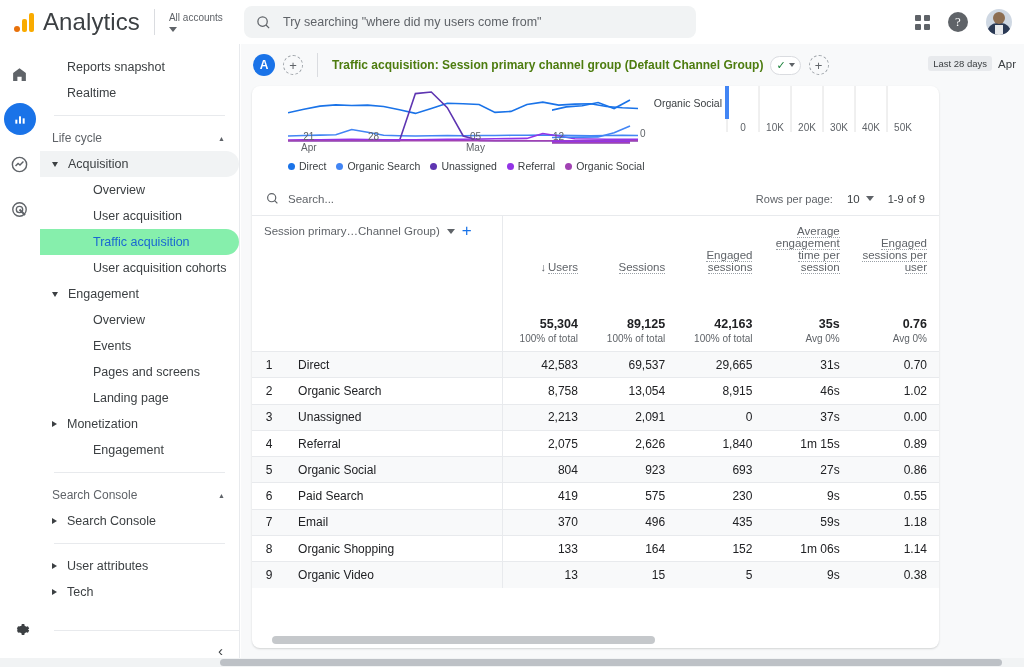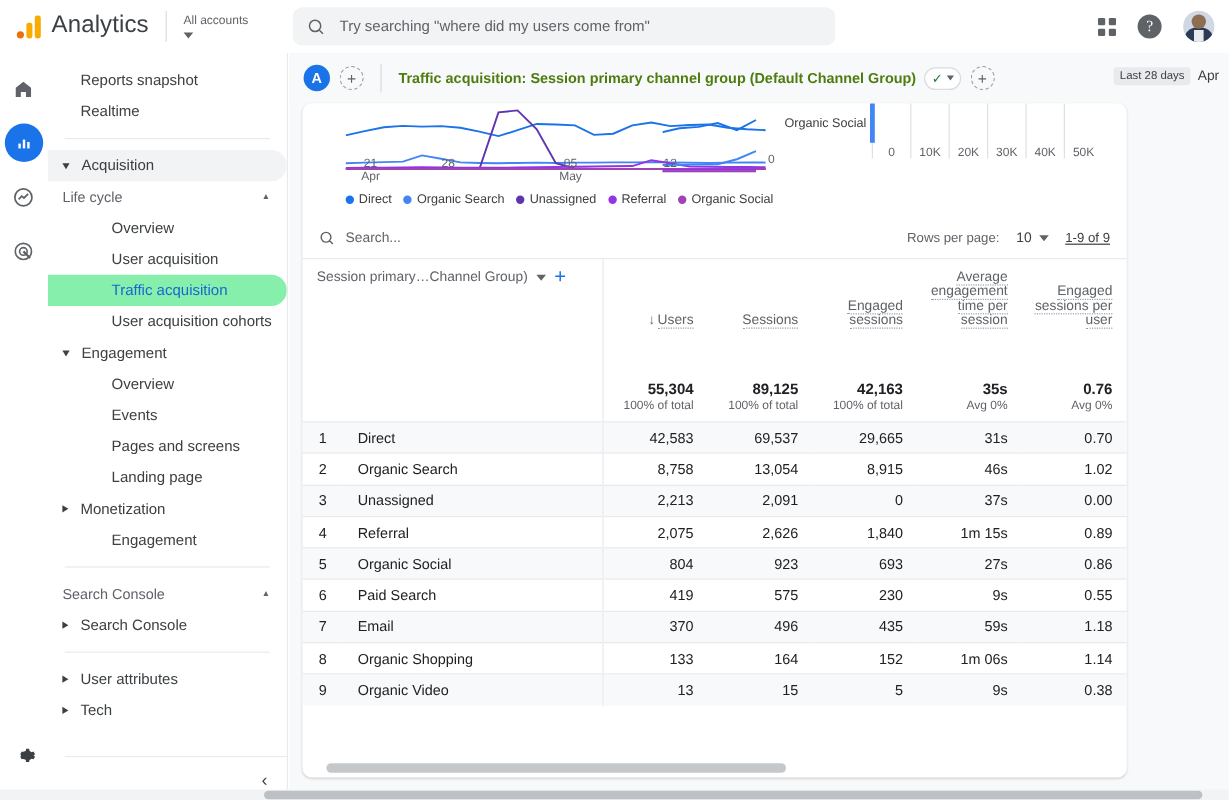--- a/index.html
+++ b/index.html
@@ -15,21 +15,21 @@
     position: absolute; left: 0; top: 0; width: 1024px; height: 44px;
     background: #fff; display: flex; align-items: center;
     border-bottom: 1px solid #fff;
   }
   .ga-logo { margin-left: 14px; display: flex; align-items: flex-end; height: 20px; gap: 2px; }
   .ga-logo i { display: block; width: 5px; border-radius: 2px; background: #f9ab00; }
   .ga-logo i.b1 { height: 8px; background: #e8710a; border-radius: 50%; width: 6px; height: 6px; }
   .ga-logo i.b2 { height: 13px; }
   .ga-logo i.b3 { height: 19px; }
   .brand {
-    font-size: 20px; color: #3c4043; margin-left: 9px; letter-spacing: .1px;
+    font-size: 24px; color: #3c4043; margin-left: 9px; letter-spacing: .1px;
   }
   .acct-divider { width: 1px; height: 26px; background: #dadce0; margin: 0 14px; }
   .acct { display: flex; flex-direction: column; align-items: flex-start; cursor: pointer; }
   .acct-label { font-size: 10px; color: #5f6368; line-height: 12px; }
   .acct-caret { width: 0; height: 0; border-left: 4px solid transparent; border-right: 4px solid transparent;
     border-top: 5px solid #5f6368; margin-top: 3px; }
   .searchbox {
     position: absolute; left: 244px; top: 6px; width: 452px; height: 32px;
     background: #f1f3f4; border-radius: 8px; display: flex; align-items: center;
     padding: 0 12px; cursor: text;
@@ -143,21 +143,21 @@
     position: absolute; left: 0; top: 96px; width: 687px; height: 34px;
     display: flex; align-items: center; padding: 0 14px; border-bottom: 1px solid #e8eaed;
   }
   .tt-search { display: flex; align-items: center; gap: 9px; cursor: text; }
   .tt-search .ph { font-size: 11.5px; color: #5f6368; }
   .tt-right { margin-left: auto; display: flex; align-items: flex-end; gap: 14px; }
   .rpp-label { font-size: 11px; color: #5f6368; }
   .rpp-val { font-size: 11.5px; color: #3c4043; display: flex; align-items: center; gap: 6px; cursor: pointer; }
   .rpp-val .cd { width: 0; height: 0; border-left: 4px solid transparent; border-right: 4px solid transparent;
     border-top: 5px solid #5f6368; }
-  .range { font-size: 11px; color: #3c4043; text-decoration: underline; }
+  .range { font-size: 11px; color: #3c4043; }
 
   table.gt { position: absolute; left: 0; top: 130px; width: 687px; border-collapse: collapse; table-layout: fixed; }
   table.gt th, table.gt td { font-weight: normal; }
   .col-rank { width: 34px; }
   .col-dim { width: 216px; }
   .col-num { width: 87px; }
   th.dimhead {
     text-align: left; vertical-align: top; padding: 9px 0 0 12px; font-size: 11.5px; color: #5f6368;
     border-right: 1px solid #e8eaed; height: 105px;
   }
@@ -273,27 +273,27 @@
 <div class="sidebar" id="sidebar">
     <div class="nav-row l1">
       <span class="noarrow"></span>
       <span>Reports snapshot</span>
     </div>
     <div class="nav-row l1">
       <span class="noarrow"></span>
       <span>Realtime</span>
     </div>
     <div class="nav-sep"></div>
+    <div class="nav-row l0 group">
+      <span>Life cycle</span>
+      <span class="chev-up" style="font-size: 7px;">▲</span>
+    </div>
     <div class="nav-row l1 hilite">
       <span class="arrow-d"></span>
       <span>Acquisition</span>
-    </div>
-    <div class="nav-row l0 group">
-      <span>Life cycle</span>
-      <span class="chev-up" style="font-size: 7px;">▲</span>
     </div>
     <div class="nav-row l2">
       <span class="noarrow"></span>
       <span>Overview</span>
     </div>
     <div class="nav-row l2">
       <span class="noarrow"></span>
       <span>User acquisition</span>
     </div>
     <div class="nav-row l2 selected">

